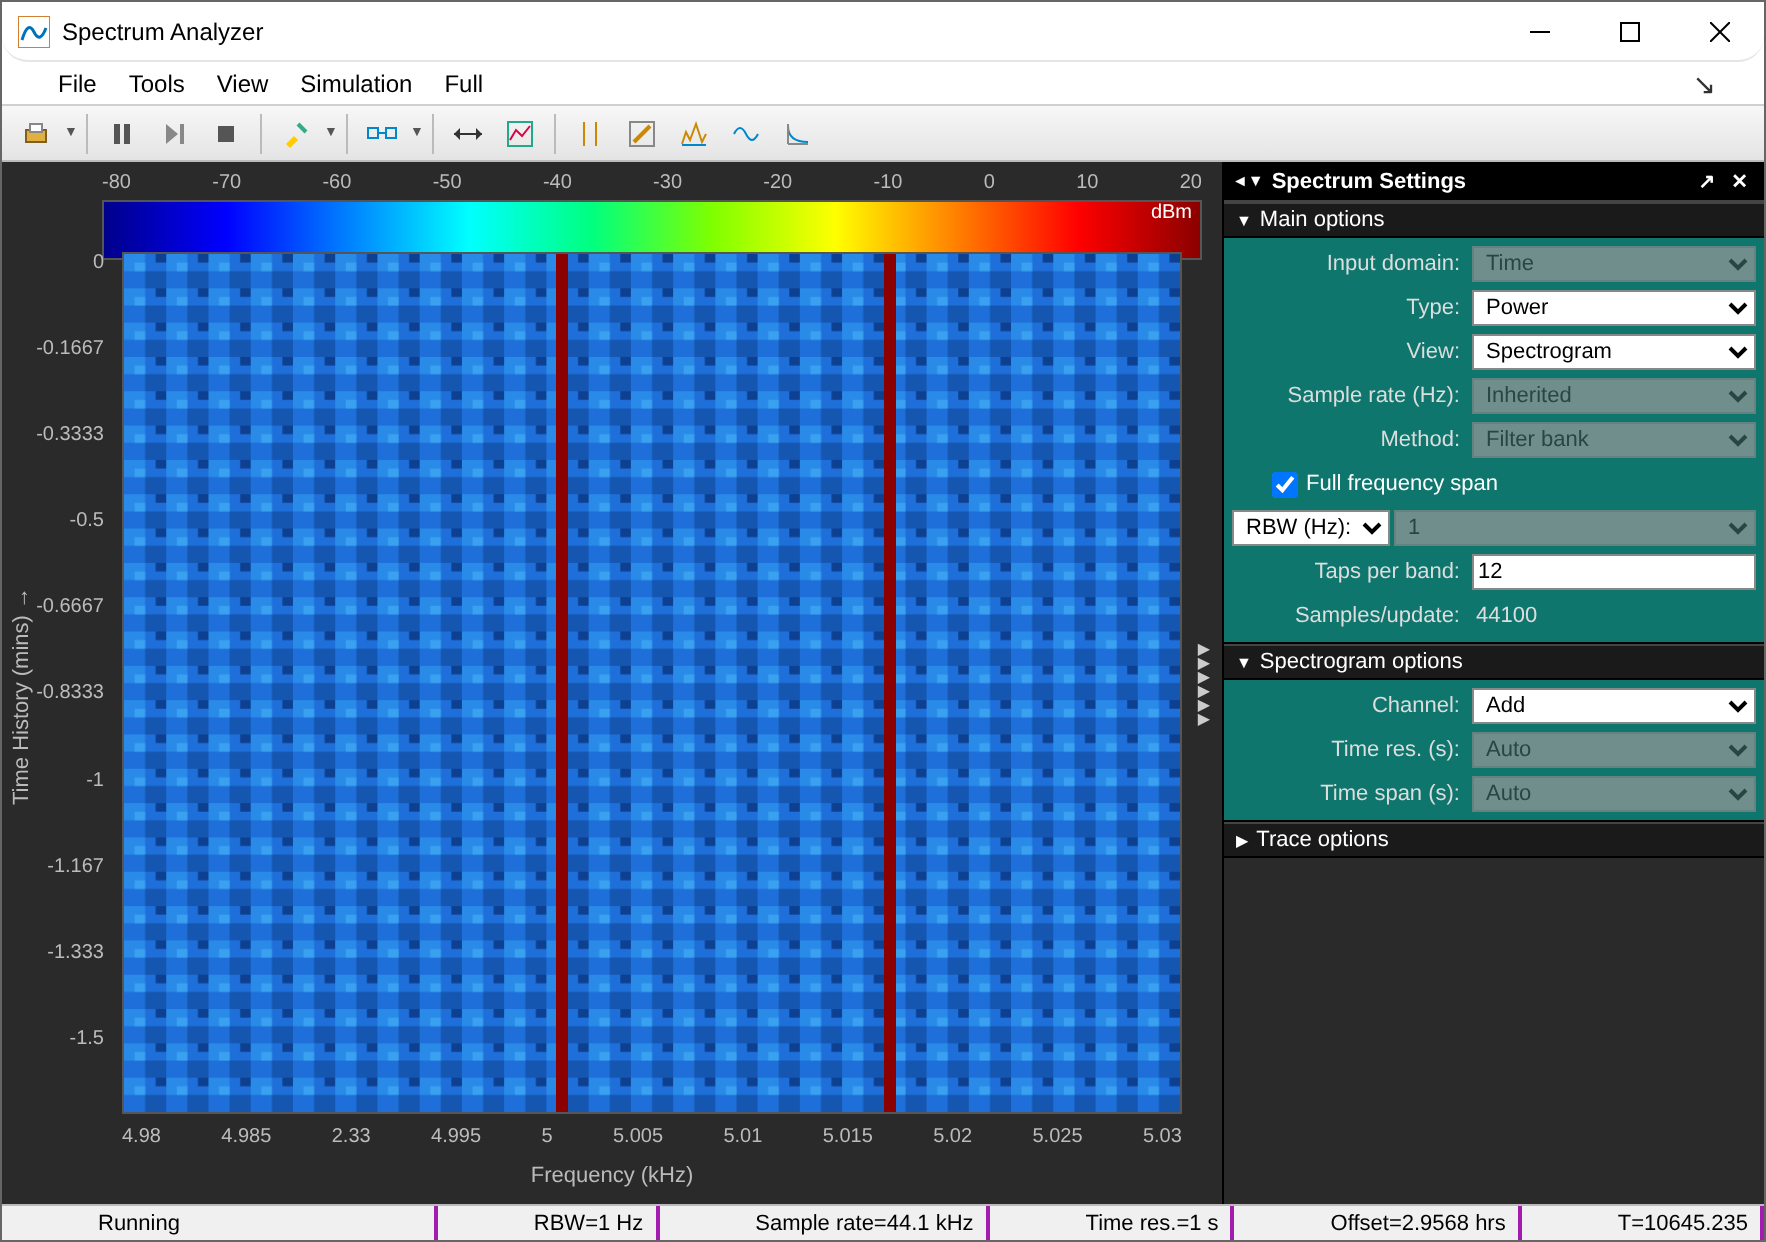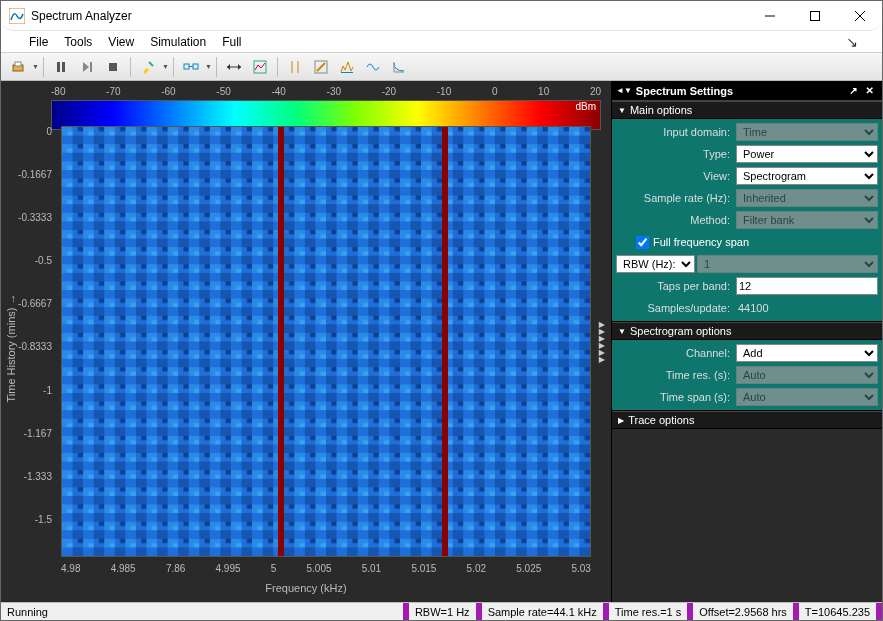--- a/index.html
+++ b/index.html
@@ -52,21 +52,21 @@
   .row .lbl { width: 120px; text-align: right; padding-right: 6px; color: #ddd; }
   .row .ctrl { flex: 1; }
   .row select, .row input[type=text] { width: 100%; height: 18px; font-size: 11px; background: #fff; color: #000; border: 1px solid #888; padding: 0 2px; }
   .row .disabled { background: #999; color: #333; }
   .row .cb { margin-right: 4px; }
   .row .dd-combo { display: flex; }
   .row .dd-combo select:first-child { width: 90px; margin-right: 2px; }
   .row .plain { color: #ddd; padding-left: 2px; }
 
   .statusbar { height: 18px; background: #f0f0f0; border-top: 1px solid #bbb; display: flex; align-items: center; font-size: 11px; }
-  .statusbar .cell { border-right: 6px solid #a21caf; padding: 0 6px; height: 100%; display:flex; align-items:center; white-space: nowrap; }
+  .statusbar .cell { border-right: 2px solid #a21caf; padding: 0 6px; height: 100%; display:flex; align-items:center; white-space: nowrap; margin-left: 42px; }
   .statusbar .flex { flex: 1; }
 
   svg { display: block; }
 </style>
 </head>
 <body>
 
 <div class="titlebar">
   <span class="icon">
     <svg width="16" height="16">
@@ -254,21 +254,21 @@
         <span>▶</span>
         <span>▶</span>
         <span>▶</span>
         <span>▶</span>
         <span>▶</span>
     </div>
 
     <div class="x-ticks">
       <span>4.98</span>
       <span>4.985</span>
-      <span>7.86</span>
+      <span>2.33</span>
       <span>4.995</span>
       <span>5</span>
       <span>5.005</span>
       <span>5.01</span>
       <span>5.015</span>
       <span>5.02</span>
       <span>5.025</span>
       <span>5.03</span>
     </div>
     <div class="x-label">Frequency (kHz)</div>

